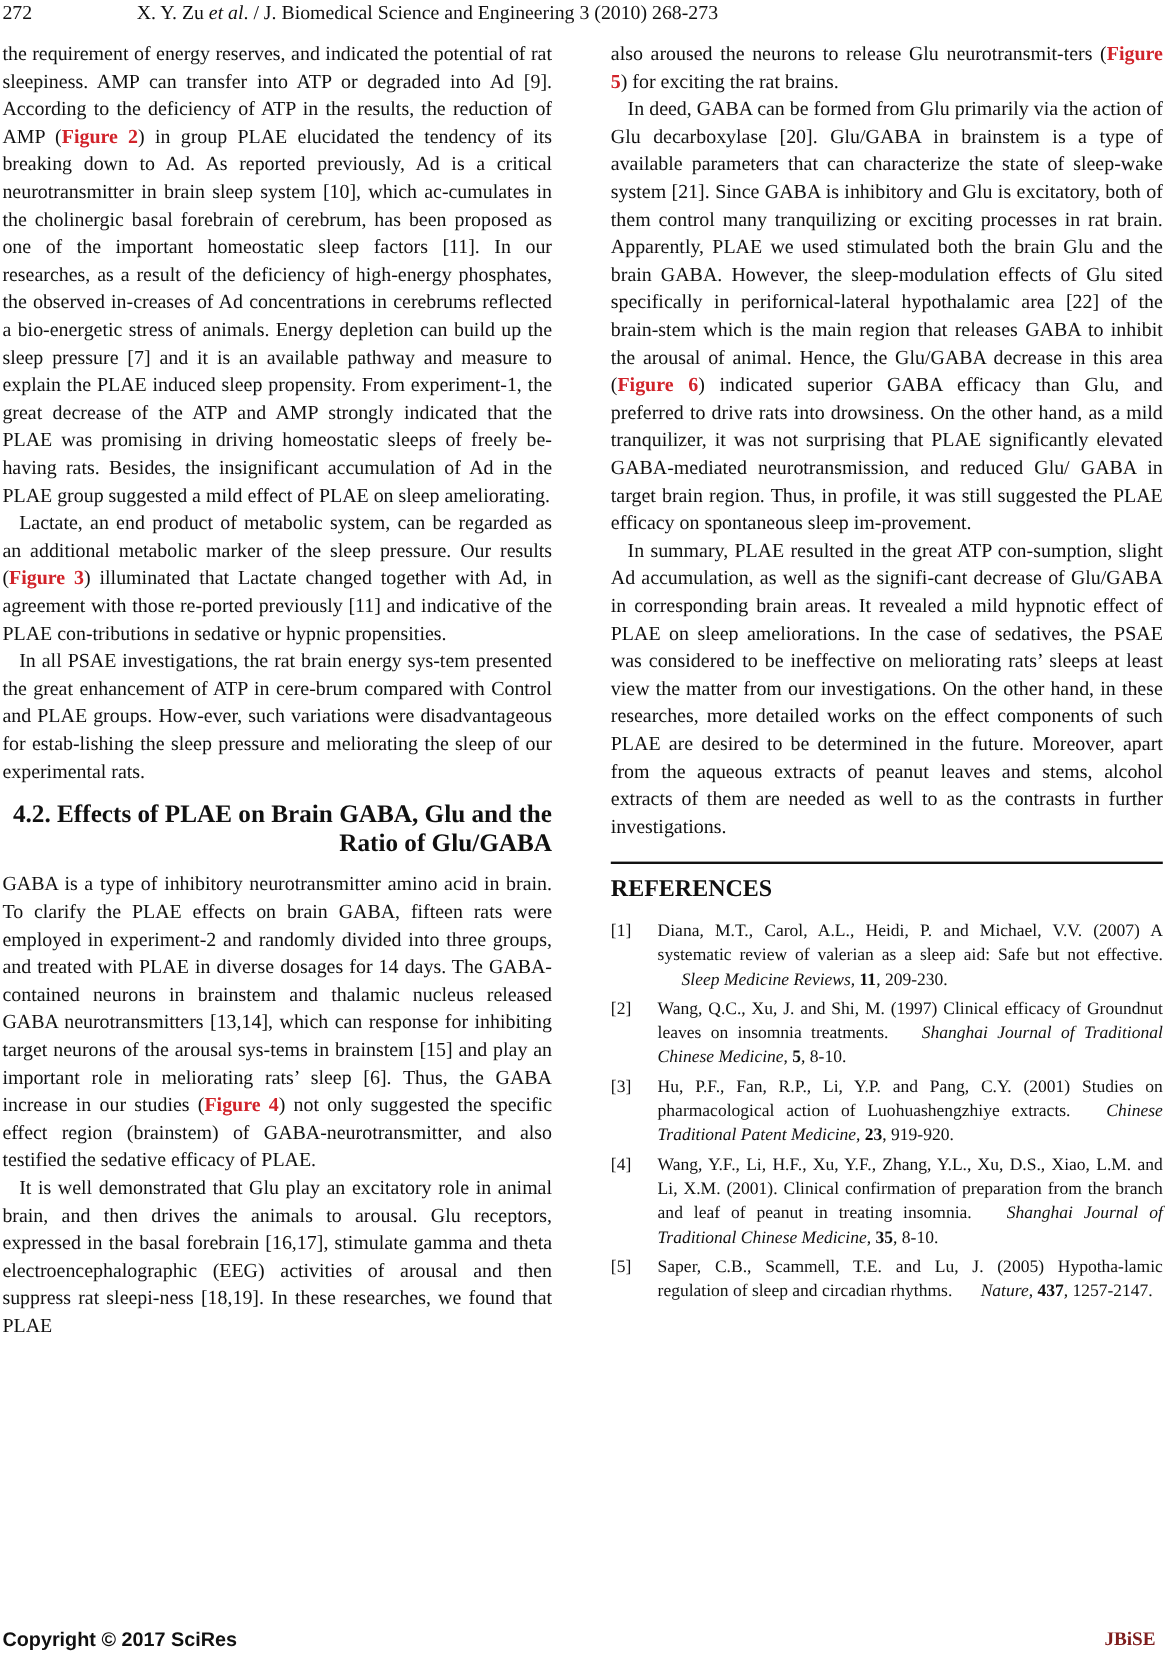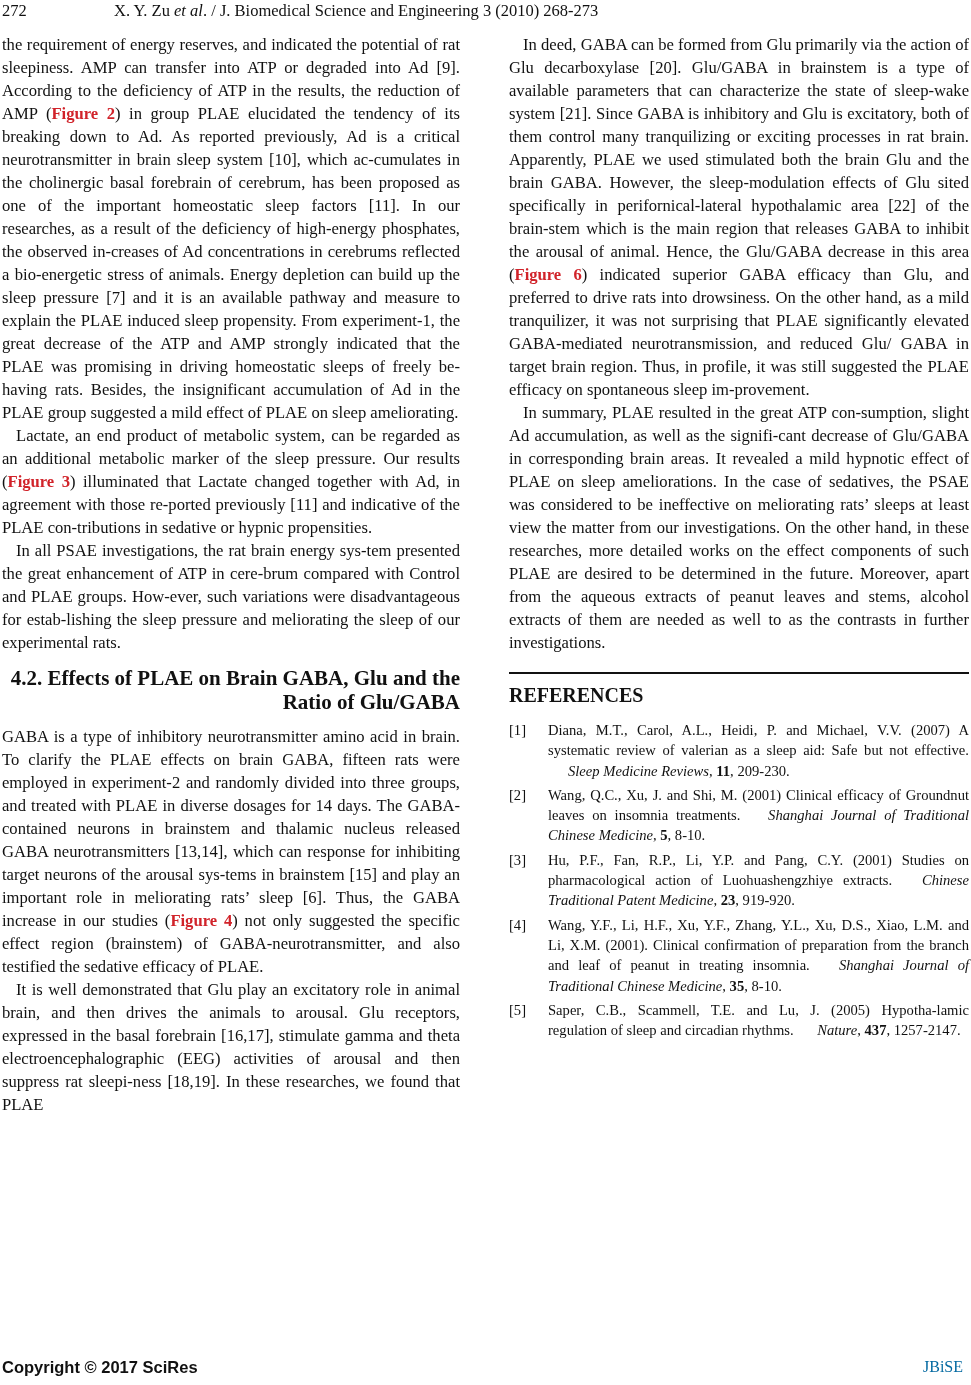--- a/index.html
+++ b/index.html
@@ -37,48 +37,49 @@
   .ref b { font-weight: bold; }
   .footer {
     position: absolute; left: 0; top: 1358px; width: 971px; height: 24px;
   }
   .footer .copyright {
     position: absolute; left: 2px; top: 0; font-family: "Liberation Sans", sans-serif;
     font-weight: bold; font-size: 16.5px;
   }
   .footer .journal {
     position: absolute; right: 8px; top: 0; font-family: "Liberation Serif", serif;
-    font-weight: normal; font-size: 16px; color: #0369a1;
+    font-weight: bold; font-size: 16px; color: #7f1d1d;
   }
 </style>
 </head>
 <body>
 
 <div class="running-head">
   <span class="page-num">272</span>
   <span class="citation"><span>X. Y. Zu </span><i>et al</i><span>. / J. Biomedical Science and Engineering 3 (2010) 268-273</span></span>
 </div>
 
 <div class="col left">
   <p><span>the requirement of energy reserves, and indicated the potential of rat sleepiness. AMP can transfer into ATP or degraded into Ad [9]. According to the deficiency of ATP in the results, the reduction of AMP (</span><a class="fig">Figure 2</a><span>) in group PLAE elucidated the tendency of its breaking down to Ad. As reported previously, Ad is a critical neurotransmitter in brain sleep system [10], which ac-cumulates in the cholinergic basal forebrain of cerebrum, has been proposed as one of the important homeostatic sleep factors [11]. In our researches, as a result of the deficiency of high-energy phosphates, the observed in-creases of Ad concentrations in cerebrums reflected a bio-energetic stress of animals. Energy depletion can build up the sleep pressure [7] and it is an available pathway and measure to explain the PLAE induced sleep propensity. From experiment-1, the great decrease of the ATP and AMP strongly indicated that the PLAE was promising in driving homeostatic sleeps of freely be-having rats. Besides, the insignificant accumulation of Ad in the PLAE group suggested a mild effect of PLAE on sleep ameliorating.</span></p>
   <p class="indent"><span>Lactate, an end product of metabolic system, can be regarded as an additional metabolic marker of the sleep pressure. Our results (</span><a class="fig">Figure 3</a><span>) illuminated that Lactate changed together with Ad, in agreement with those re-ported previously [11] and indicative of the PLAE con-tributions in sedative or hypnic propensities.</span></p>
   <p class="indent">In all PSAE investigations, the rat brain energy sys-tem presented the great enhancement of ATP in cere-brum compared with Control and PLAE groups. How-ever, such variations were disadvantageous for estab-lishing the sleep pressure and meliorating the sleep of our experimental rats.</p>
   <h3 class="section">4.2. Effects of PLAE on Brain GABA, Glu and the Ratio of Glu/GABA</h3>
   <p><span>GABA is a type of inhibitory neurotransmitter amino acid in brain. To clarify the PLAE effects on brain GABA, fifteen rats were employed in experiment-2 and randomly divided into three groups, and treated with PLAE in diverse dosages for 14 days. The GABA-contained neurons in brainstem and thalamic nucleus released GABA neurotransmitters [13,14], which can response for inhibiting target neurons of the arousal sys-tems in brainstem [15] and play an important role in meliorating rats’ sleep [6]. Thus, the GABA increase in our studies (</span><a class="fig">Figure 4</a><span>) not only suggested the specific effect region (brainstem) of GABA-neurotransmitter, and also testified the sedative efficacy of PLAE.</span></p>
   <p class="indent">It is well demonstrated that Glu play an excitatory role in animal brain, and then drives the animals to arousal. Glu receptors, expressed in the basal forebrain [16,17], stimulate gamma and theta electroencephalographic (EEG) activities of arousal and then suppress rat sleepi-ness [18,19]. In these researches, we found that PLAE</p>
 </div>
 
 <div class="col right">
+  <p><span>also aroused the neurons to release Glu neurotransmit-ters (</span><a class="fig">Figure 5</a><span>) for exciting the rat brains.</span></p>
   <p class="indent"><span>In deed, GABA can be formed from Glu primarily via the action of Glu decarboxylase [20]. Glu/GABA in brainstem is a type of available parameters that can characterize the state of sleep-wake system [21]. Since GABA is inhibitory and Glu is excitatory, both of them control many tranquilizing or exciting processes in rat brain. Apparently, PLAE we used stimulated both the brain Glu and the brain GABA. However, the sleep-modulation effects of Glu sited specifically in perifornical-lateral hypothalamic area [22] of the brain-stem which is the main region that releases GABA to inhibit the arousal of animal. Hence, the Glu/GABA decrease in this area (</span><a class="fig">Figure 6</a><span>) indicated superior GABA efficacy than Glu, and preferred to drive rats into drowsiness. On the other hand, as a mild tranquilizer, it was not surprising that PLAE significantly elevated GABA-mediated neurotransmission, and reduced Glu/ GABA in target brain region. Thus, in profile, it was still suggested the PLAE efficacy on spontaneous sleep im-provement.</span></p>
   <p class="indent">In summary, PLAE resulted in the great ATP con-sumption, slight Ad accumulation, as well as the signifi-cant decrease of Glu/GABA in corresponding brain areas. It revealed a mild hypnotic effect of PLAE on sleep ameliorations. In the case of sedatives, the PSAE was considered to be ineffective on meliorating rats’ sleeps at least view the matter from our investigations. On the other hand, in these researches, more detailed works on the effect components of such PLAE are desired to be determined in the future. Moreover, apart from the aqueous extracts of peanut leaves and stems, alcohol extracts of them are needed as well to as the contrasts in further investigations.</p>
   <div class="ref-rule"></div>
   <h2 class="refs">REFERENCES</h2>
   <div>
     <div class="ref"><span class="num">[1]</span><span>Diana, M.T., Carol, A.L., Heidi, P. and Michael, V.V. (2007) A systematic review of valerian as a sleep aid: Safe but not effective. </span><i>Sleep Medicine Reviews</i><span>, </span><b>11</b><span>, 209-230.</span></div>
-    <div class="ref"><span class="num">[2]</span><span>Wang, Q.C., Xu, J. and Shi, M. (2001) Clinical efficacy of Groundnut leaves on insomnia treatments. </span><i>Shanghai Journal of Traditional Chinese Medicine</i><span>, </span><b>5</b><span>, 8-10.</span></div>
+    <div class="ref"><span class="num">[2]</span><span>Wang, Q.C., Xu, J. and Shi, M. (1997) Clinical efficacy of Groundnut leaves on insomnia treatments. </span><i>Shanghai Journal of Traditional Chinese Medicine</i><span>, </span><b>5</b><span>, 8-10.</span></div>
     <div class="ref"><span class="num">[3]</span><span>Hu, P.F., Fan, R.P., Li, Y.P. and Pang, C.Y. (2001) Studies on pharmacological action of Luohuashengzhiye extracts. </span><i>Chinese Traditional Patent Medicine</i><span>, </span><b>23</b><span>, 919-920.</span></div>
     <div class="ref"><span class="num">[4]</span><span>Wang, Y.F., Li, H.F., Xu, Y.F., Zhang, Y.L., Xu, D.S., Xiao, L.M. and Li, X.M. (2001). Clinical confirmation of preparation from the branch and leaf of peanut in treating insomnia. </span><i>Shanghai Journal of Traditional Chinese Medicine</i><span>, </span><b>35</b><span>, 8-10.</span></div>
     <div class="ref"><span class="num">[5]</span><span>Saper, C.B., Scammell, T.E. and Lu, J. (2005) Hypotha-lamic regulation of sleep and circadian rhythms. </span><i>Nature</i><span>, </span><b>437</b><span>, 1257-2147.</span></div>
   </div>
 </div>
 
 <div class="footer">
   <span class="copyright">Copyright © 2017 SciRes</span>
   <span class="journal">JBiSE</span>
 </div>

